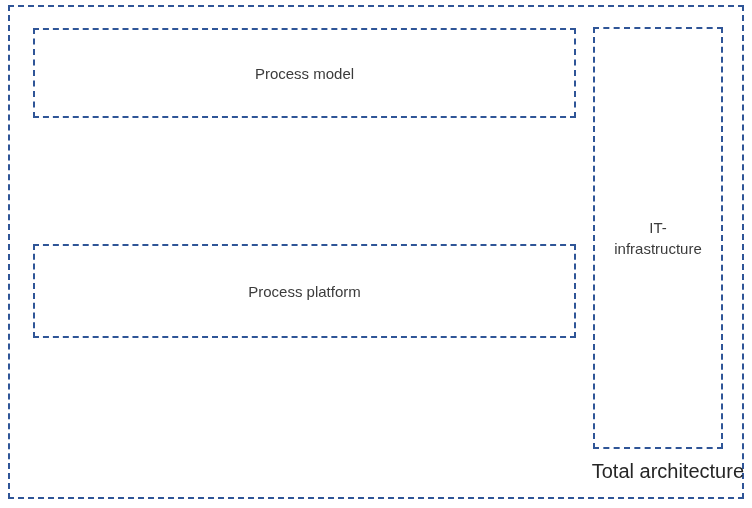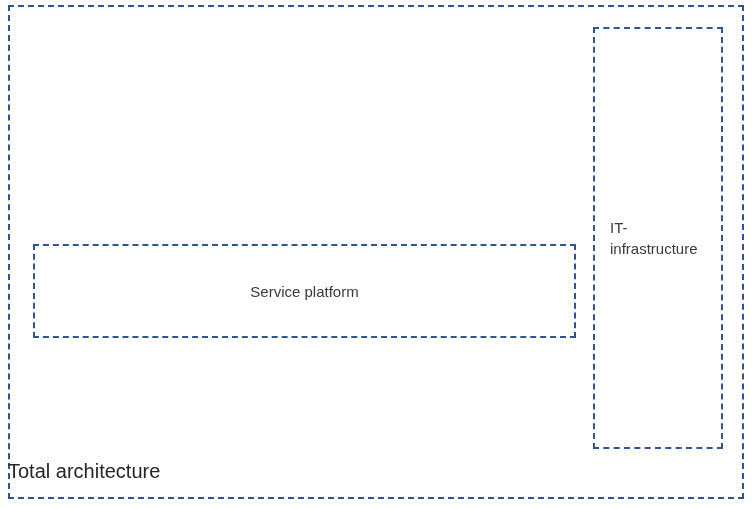--- a/index.html
+++ b/index.html
@@ -50,44 +50,47 @@
     width: 130px;
     height: 422px;
     display: flex;
     align-items: center;
     justify-content: center;
   }
   .side-box .side-label {
     font-size: 15px;
     line-height: 1.4;
     color: var(--label-text, #3B3B3B);
-    text-align: left;
+    text-align: center;
     width: 96px; 
   }
   .diagram-title {
     position: absolute;
     left: 8px;
     top: 460px;
     width: 736px;
     font-size: 20px;
     color: var(--title-text, #262626);
-    text-align: left;
+    text-align: right;
   }
 </style>
 </head>
 <body>
 
 <div class="canvas">
 
   <div class="dashed-box outer-box"></div>
 
+  <div class="dashed-box layer-box layer-1">
+    <span class="layer-label">Process model</span>
+  </div>
 
 
   <div class="dashed-box layer-box layer-3">
-    <span class="layer-label">Service platform</span>
+    <span class="layer-label">Process platform</span>
   </div>
 
 
   <div class="dashed-box side-box">
     <span class="side-label">IT-infrastructure</span>
   </div>
 
   <div class="diagram-title">Total architecture</div>
 
 </div>

